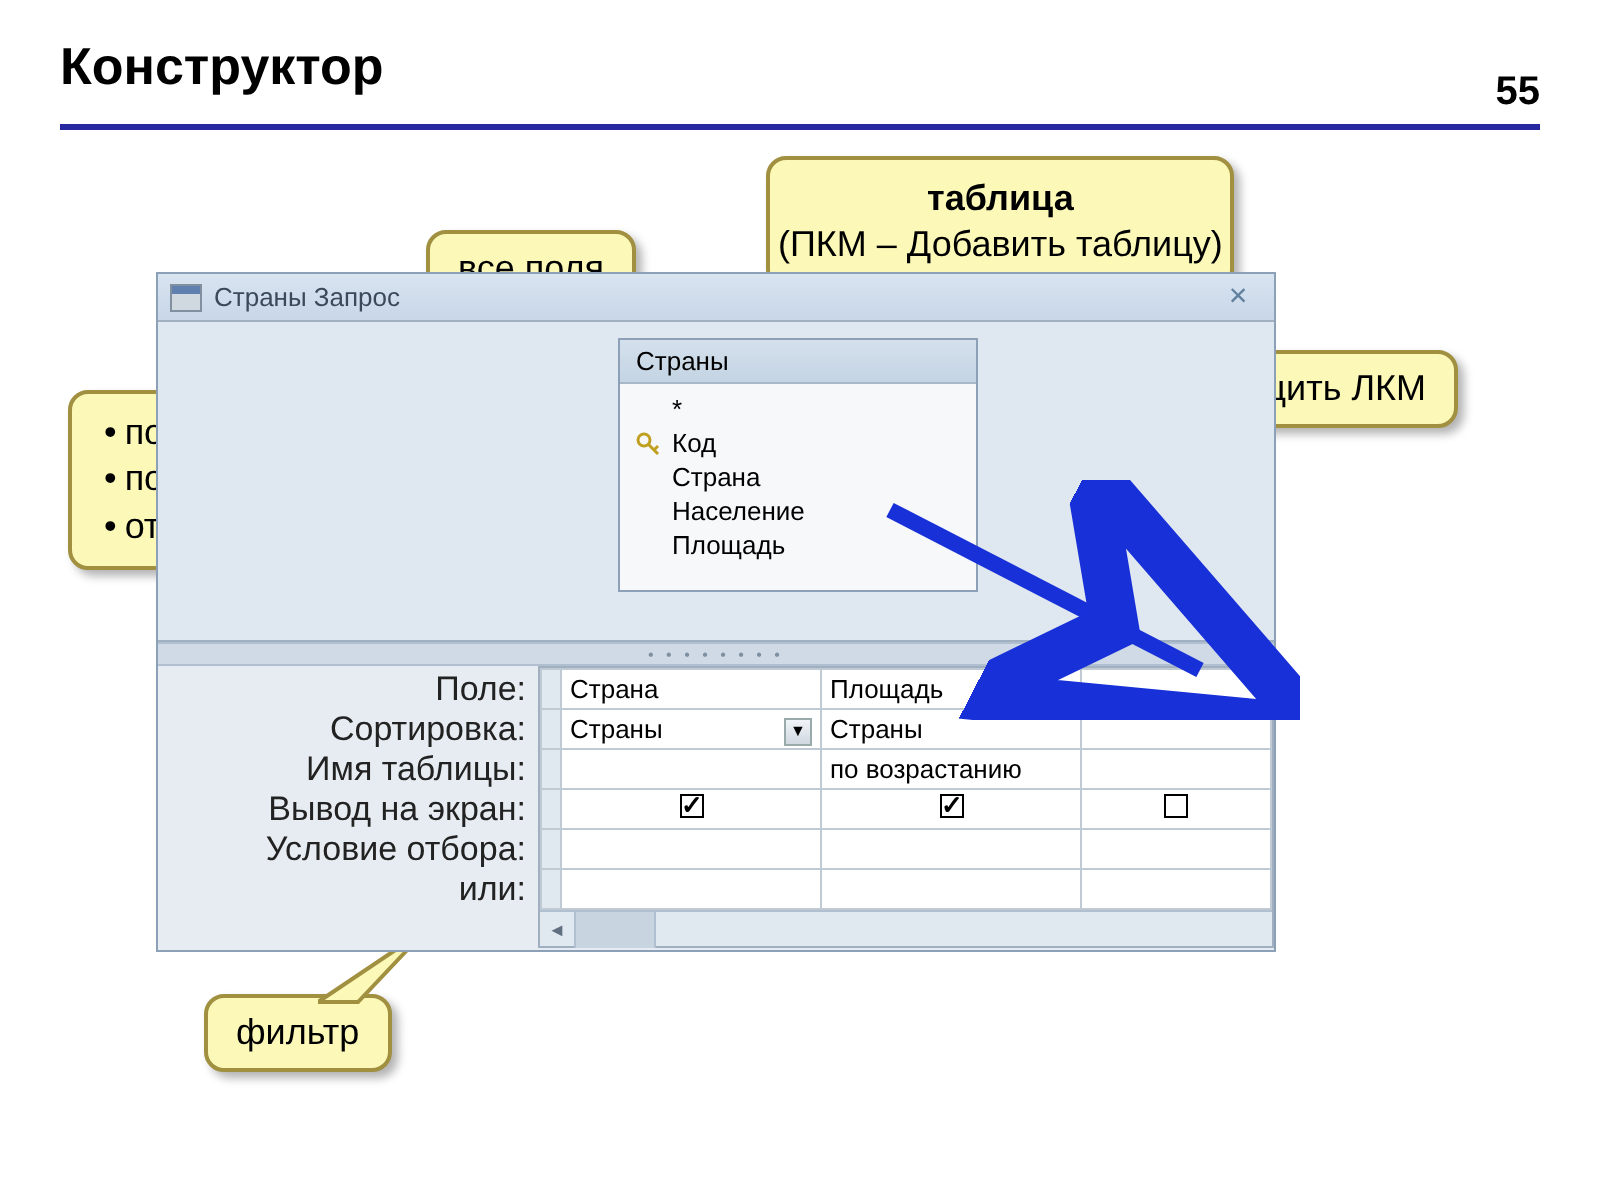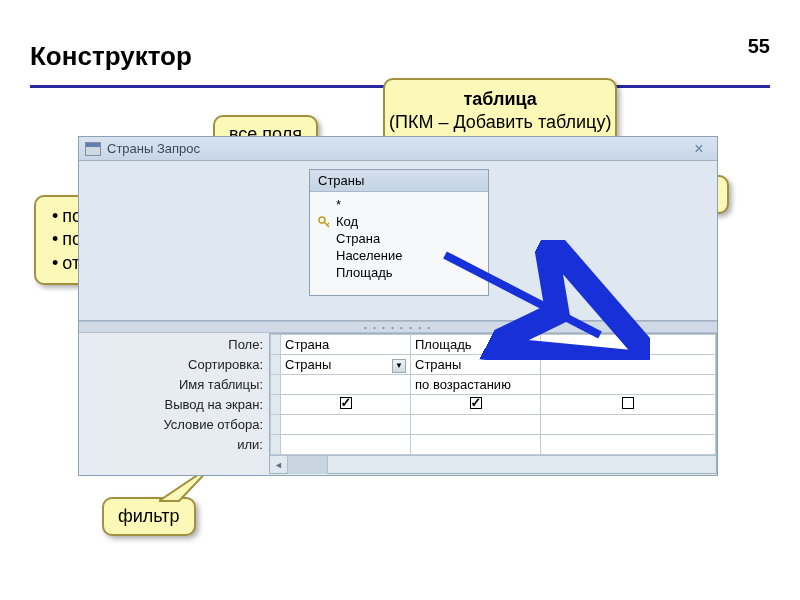--- a/index.html
+++ b/index.html
@@ -1,46 +1,46 @@
 <!DOCTYPE html>
 <html><head>
 <meta charset="utf-8">
 <style>
   * { box-sizing: border-box; margin: 0; padding: 0; }
   body { width: 800px; height: 600px; font-family: Arial, sans-serif; background: #fff; position: relative; overflow: hidden; }
   
   .header { padding: 18px 30px 5px; }
-  .title { font-size: 26px; font-weight: bold; color: #000; margin-top: 23px; }
+  .title { font-size: 26px; font-weight: bold; color: #000; }
   .page-num { position: absolute; top: 35px; right: 30px; font-size: 20px; font-weight: bold; }
   .titlebar-line { height: 3px; background: #2828a0; margin: 8px 30px 0; }
   
   .callout { position: absolute; background: #fbf8b8; border: 2px solid #a09040; border-radius: 10px; padding: 6px 14px; font-size: 18px; box-shadow: 3px 3px 5px rgba(0,0,0,0.3); line-height: 1.3; }
   
-  .window { position: absolute; top: 136px; left: 78px; width: 640px; height: 340px; background: #e6ecf2; border: 1px solid #8ca0b8; }
+  .window { position: absolute; top: 136px; left: 78px; width: 560px; height: 340px; background: #e6ecf2; border: 1px solid #8ca0b8; }
   .win-titlebar { height: 24px; background: linear-gradient(#d8e4f0, #c8d6e8); border-bottom: 1px solid #a0b0c0; display: flex; align-items: center; padding: 0 6px; }
   .win-icon { width: 16px; height: 14px; background: #d0d8e0; border: 1px solid #8090a0; margin-right: 6px; position: relative; }
   .win-icon::before { content: ''; position: absolute; top: 0; left: 0; right: 0; height: 4px; background: #6080b0; }
   .win-title { font-size: 13px; color: #3a4a5a; }
   .win-close { margin-left: auto; width: 24px; height: 18px; display: flex; align-items: center; justify-content: center; color: #6080a0; font-size: 16px; }
   
   .upper-pane { height: 160px; background: #dfe7f0; position: relative; border-bottom: 1px solid #a0b0c0; }
   
   .table-box { position: absolute; top: 8px; left: 230px; width: 180px; background: #f6f8fa; border: 1px solid #8ca0b8; }
   .table-box-title { background: linear-gradient(#d4e0ec, #c4d4e4); padding: 3px 8px; font-size: 13px; border-bottom: 1px solid #a8b8c8; }
   .table-box-body { padding: 4px 8px 14px; }
   .field-row { display: flex; align-items: center; font-size: 13px; padding: 1px 0 1px 18px; position: relative; }
   .field-row.star { padding-left: 18px; }
   .key-icon { position: absolute; left: 0; width: 12px; height: 12px; }
   .key-icon svg { display: block; }
   
   .splitter { height: 12px; background: #d0dae6; border-top: 1px solid #b0c0d0; border-bottom: 1px solid #b0c0d0; text-align: center; font-size: 8px; color: #8090a0; line-height: 12px; letter-spacing: 2px; }
   
   .grid-area { display: flex; background: #e6ecf2; }
   .row-labels { width: 190px; padding: 2px 6px 2px 0; }
-  .row-label { text-align: right; font-size: 13px; height: 20px; line-height: 20px; color: #222; }
+  .row-label { text-align: right; font-size: 17px; height: 20px; line-height: 20px; color: #222; }
   
   .grid { flex: 1; background: #fff; border: 1px solid #a0b0c0; }
   .grid table { border-collapse: collapse; width: 100%; }
   .grid td { border: 1px solid #c0cad4; height: 20px; font-size: 13px; padding: 0 4px; vertical-align: middle; }
   .grid td.sel { width: 10px; background: #e0e8f0; }
   .checkbox-cell { text-align: center; }
   .cb { display: inline-block; width: 12px; height: 12px; border: 1px solid #000; background: #fff; position: relative; }
   .cb.checked::after { content: '✓'; position: absolute; top: -3px; left: 0; font-size: 13px; font-weight: bold; }
   .dd-arrow { float: right; width: 14px; height: 14px; background: linear-gradient(#f0f4f8,#d0d8e0); border: 1px solid #9aa; font-size: 8px; text-align: center; line-height: 12px; margin-top: 2px; }
   

